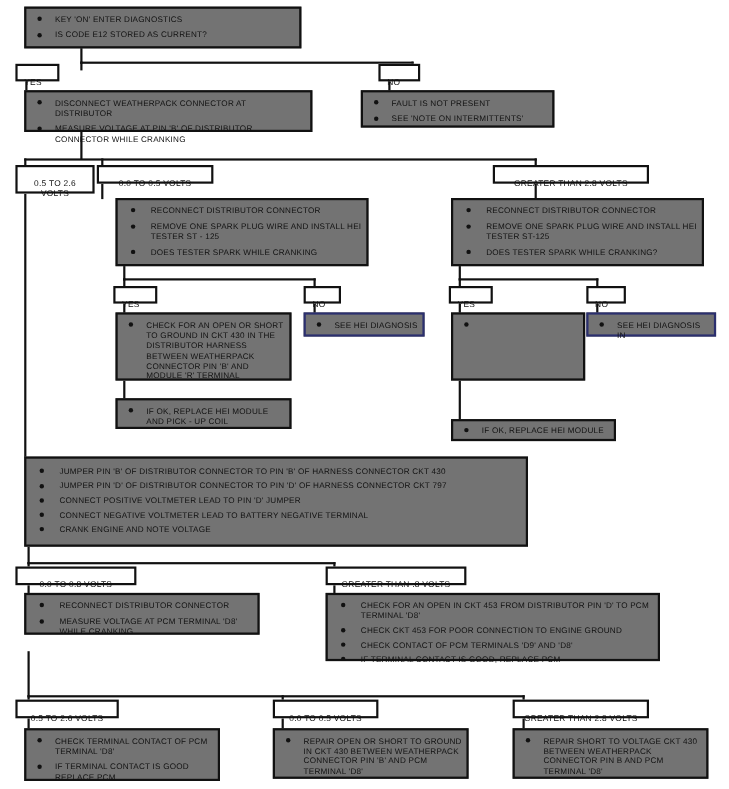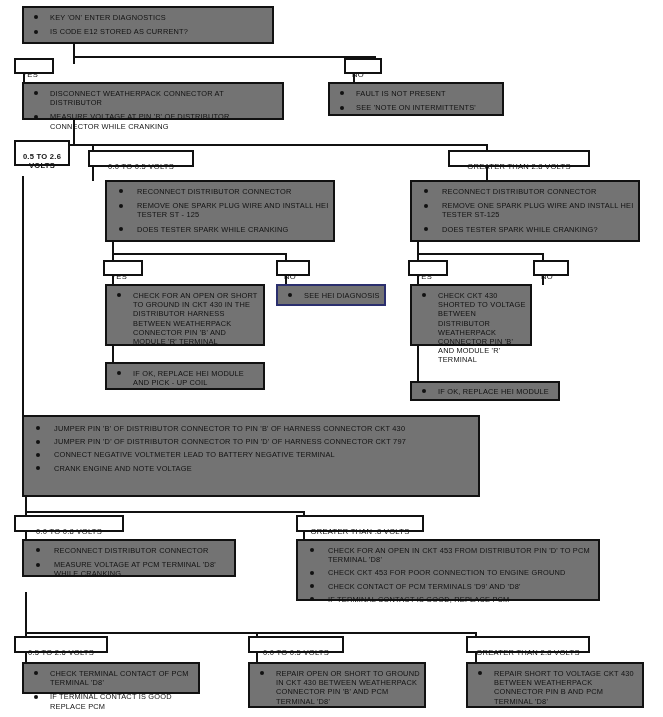--- a/index.html
+++ b/index.html
@@ -161,21 +161,21 @@
     </ul>
   </div>
 
   <div class="box" style="left:328px;top:82px;width:176px;height:34px;">
     <ul class="blist">
       <li><span class="bdot"></span><span>FAULT IS NOT PRESENT</span></li>
       <li><span class="bdot"></span><span>SEE 'NOTE ON INTERMITTENTS'</span></li>
     </ul>
   </div>
 
-  <div class="pill ctr" style="left:14px;top:140px;width:56px;height:26px;font-weight:bold;">
+  <div class="pill ctr" style="left:14px;top:150px;width:72px;height:26px;">
     <span class="pill-txt" style="text-align:center;">0.5 TO 2.6
 VOLTS</span>
   </div>
   <div class="pill ctr" style="left:88px;top:150px;width:106px;height:17px;">
     <span class="pill-txt">0.0 TO 0.5 VOLTS</span>
   </div>
   <div class="pill ctr" style="left:448px;top:150px;width:142px;height:17px;">
     <span class="pill-txt">GREATER THAN 2.8 VOLTS</span>
   </div>
 
@@ -222,35 +222,41 @@
   </div>
 
   <div class="box navy" style="left:276px;top:284px;width:110px;height:22px;">
     <ul class="blist" style="padding-top:5px;">
       <li><span class="bdot"></span><span>SEE HEI DIAGNOSIS</span></li>
     </ul>
   </div>
 
   <div class="box" style="left:410px;top:284px;width:122px;height:62px;">
     <ul class="blist">
-      <li><span class="bdot"></span><span>CHECK CKT 430 SHORTED TO VOLTAGE BETWEEN DISTRIBUTOR WEATHERPACK CONNECTOR PIN 'B' AND MODULE 'R' TERMINAL</span></li>
-    </ul>
-  </div>
-
+      <li><span class="bdot"></span></li>
+    </ul>
+  </div>
+
+  <div class="box navy" style="left:533px;top:284px;width:118px;height:22px;">
+    <ul class="blist" style="padding-top:5px;">
+      <li><span class="bdot"></span><span>SEE HEI DIAGNOSIS IN</span></li>
+    </ul>
+  </div>
 
   <div class="box" style="left:410px;top:381px;width:150px;height:20px;">
     <ul class="blist" style="padding-top:4px;">
       <li><span class="bdot"></span><span>IF OK, REPLACE HEI MODULE</span></li>
     </ul>
   </div>
 
   <div class="box" style="left:22px;top:415px;width:458px;height:82px;">
     <ul class="blist wide tight" style="padding:7px 4px;">
       <li><span class="bdot"></span><span>JUMPER PIN 'B' OF DISTRIBUTOR CONNECTOR TO PIN 'B' OF HARNESS CONNECTOR CKT 430</span></li>
       <li><span class="bdot"></span><span>JUMPER PIN 'D' OF DISTRIBUTOR CONNECTOR TO PIN 'D' OF HARNESS CONNECTOR CKT 797</span></li>
+      <li><span class="bdot"></span><span>CONNECT POSITIVE VOLTMETER LEAD TO PIN 'D' JUMPER</span></li>
       <li><span class="bdot"></span><span>CONNECT NEGATIVE VOLTMETER LEAD TO BATTERY NEGATIVE TERMINAL</span></li>
       <li><span class="bdot"></span><span>CRANK ENGINE AND NOTE VOLTAGE</span></li>
     </ul>
   </div>
 
   <div class="pill ctr" style="left:14px;top:515px;width:110px;height:17px;">
     <span class="pill-txt">0.0 TO 0.8 VOLTS</span>
   </div>
   <div class="pill ctr" style="left:296px;top:515px;width:128px;height:17px;">
     <span class="pill-txt">GREATER THAN .8 VOLTS</span>
@@ -275,21 +281,21 @@
   <div class="pill ctr" style="left:14px;top:636px;width:94px;height:17px;">
     <span class="pill-txt">0.5 TO 2.6 VOLTS</span>
   </div>
   <div class="pill ctr" style="left:248px;top:636px;width:96px;height:17px;">
     <span class="pill-txt">0.0 TO 0.5 VOLTS</span>
   </div>
   <div class="pill ctr" style="left:466px;top:636px;width:124px;height:17px;">
     <span class="pill-txt">GREATER THAN 2.8 VOLTS</span>
   </div>
 
-  <div class="box" style="left:22px;top:662px;width:178px;height:32px;">
+  <div class="box" style="left:22px;top:662px;width:178px;height:48px;">
     <ul class="blist">
       <li><span class="bdot"></span><span>CHECK TERMINAL CONTACT OF PCM TERMINAL 'D8'</span></li>
       <li><span class="bdot"></span><span>IF TERMINAL CONTACT IS GOOD REPLACE PCM</span></li>
     </ul>
   </div>
 
   <div class="box" style="left:248px;top:662px;width:178px;height:46px;">
     <ul class="blist">
       <li><span class="bdot"></span><span>REPAIR OPEN OR SHORT TO GROUND IN CKT 430 BETWEEN WEATHERPACK CONNECTOR PIN 'B' AND PCM TERMINAL 'D8'</span></li>
     </ul>

